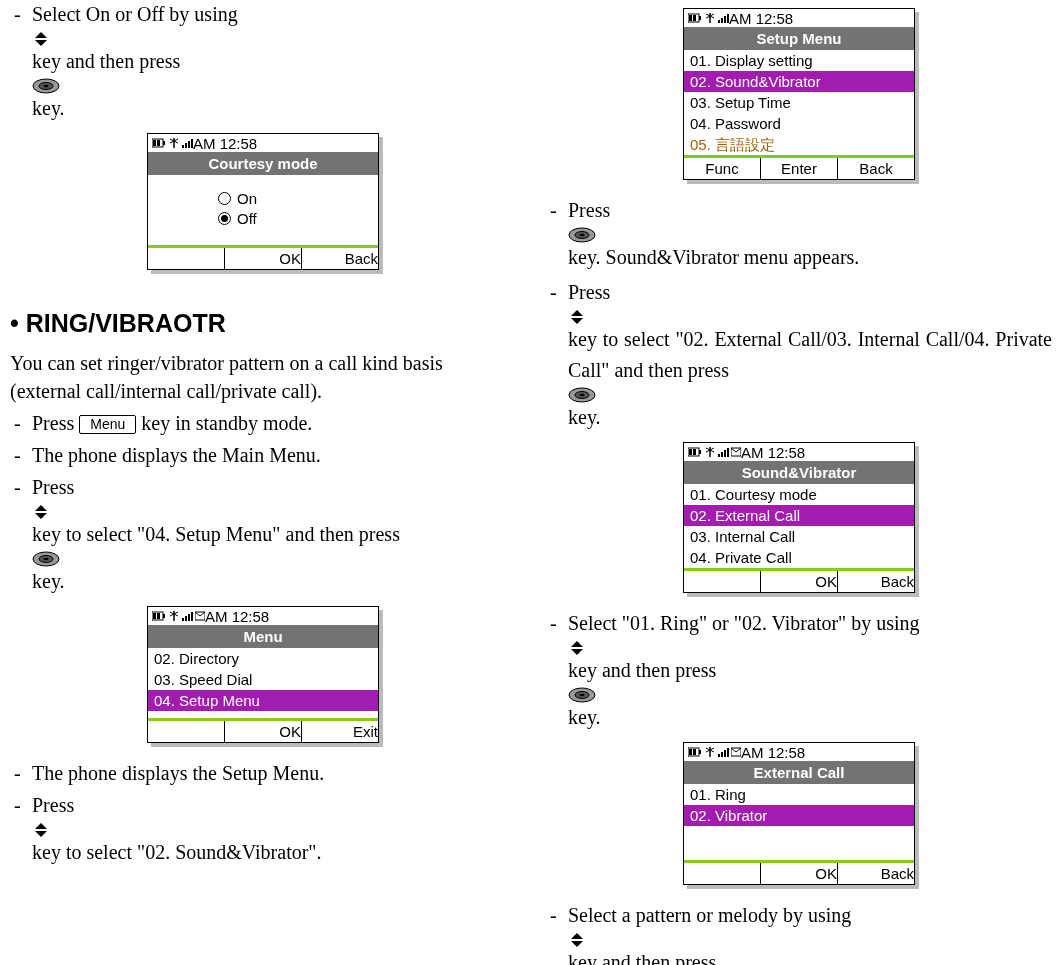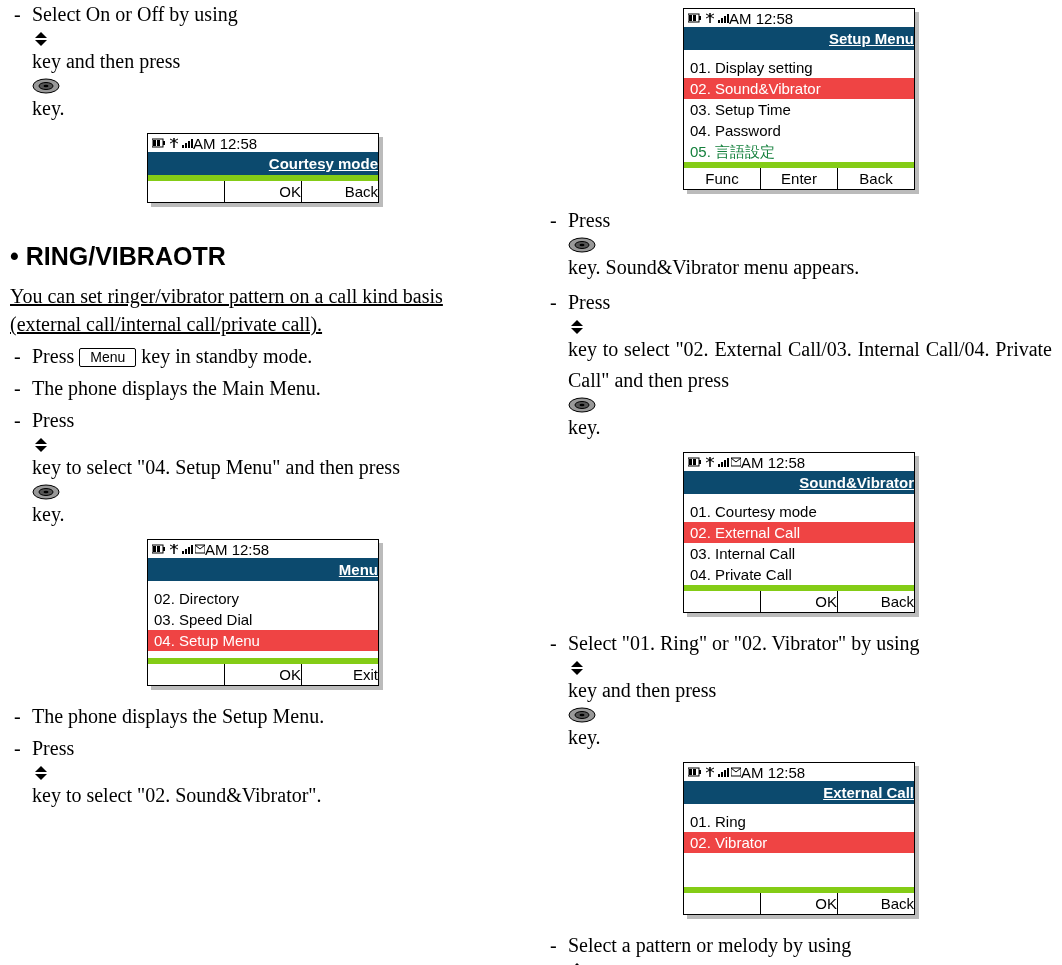--- a/index.html
+++ b/index.html
@@ -32,50 +32,49 @@
     font-family: Arial, sans-serif;
     font-weight: bold;
     font-size: 25px;
     margin: 36px 0 8px 0;
   }
   .bullet {
     font-family: Arial, sans-serif;
     font-weight: bold;
     font-size: 25px;
   }
-  .body-para { margin: 0 0 4px 0; text-decoration: underline; }
+  .body-para { margin: 0 0 4px 0; }
   .phone-wrap {
     display: flex;
     justify-content: center;
     margin: 8px 0 16px 0;
   }
   .phone {
     width: 230px;
     border: 1.5px solid #000;
     box-shadow: 4px 4px 0 #bbb;
     font-family: Arial, sans-serif;
     font-size: 15px;
   }
   .ph-status {
     display:flex; justify-content:flex-start; align-items:center;
     padding: 0 4px;
     height: 18px;
   }
   .ph-icons { display:flex; gap:2px; align-items:center;}
   .ph-title {
-    background:#0c4a6e; color:#fff; font-weight:bold; text-align:right;
+    background:#737373; color:#fff; font-weight:bold; text-align:center;
     padding:1px 0;
-    text-decoration:underline;
-  }
-  .ph-body { min-height: 70px; margin-top: 7px; }
+  }
+  .ph-body { min-height: 70px; }
   .ph-body.tall { min-height: 92px; }
   .ph-item { padding: 0 6px; }
-  .ph-item.sel { background:#ef4444; color:#fff; }
+  .ph-item.sel { background:#a21caf; color:#fff; }
   .ph-softkeys {
-    display:flex; border-top:6px solid #84cc16;
+    display:flex; border-top:3px solid #84cc16;
   }
   .ph-softkeys.three > div { flex:1; text-align:center; border-right:1px solid #000; }
   .ph-softkeys.three > div:last-child { border-right:none;}
   .ph-softkeys.two > div { flex:1; text-align:right; border-left:1px solid #000;}
   .ph-softkeys.two > div:first-child { border-left:none; flex:1; }
   .ph-softkeys.two .empty { border-left:none; }
   .radios { padding: 14px 0 14px 70px; }
   .radio-row { display:flex; align-items:center; gap:6px; line-height:1.3;}
   .empty-circle { display:inline-block; width:11px;height:11px;border:1.5px solid #000;border-radius:50%; }
   .full-circle  { display:inline-block; width:11px;height:11px;border:1.5px solid #000;border-radius:50%; position:relative;}
@@ -132,20 +131,32 @@
           <span class="sig-bars">
                 <span style="height:3px"></span>
                 <span style="height:5px"></span>
                 <span style="height:7px"></span>
                 <span style="height:9px"></span>
               </span>
         </span>
         <span>AM 12:58</span>
       </div>
       <div class="ph-title">Courtesy mode</div>
+      <div class="ph-body">
+        <div class="radios">
+          <div class="radio-row">
+                <span class="empty-circle"></span>
+                <span>On</span>
+              </div>
+          <div class="radio-row">
+                <span class="full-circle"></span>
+                <span>Off</span>
+              </div>
+        </div>
+      </div>
       <div class="ph-softkeys two">
         <div class="empty"></div>
         <div>OK</div>
         <div>Back</div>
       </div>
     </div>
       </div>
 
     <div class="heading">
       <span class="bullet">• </span><span>RING/VIBRAOTR</span>
@@ -261,21 +272,21 @@
               </span>
         </span>
         <span>AM 12:58</span>
       </div>
       <div class="ph-title">Setup Menu</div>
       <div class="ph-body tall">
         <div class="ph-item">01. Display setting</div>
         <div class="ph-item sel">02. Sound&amp;Vibrator</div>
         <div class="ph-item">03. Setup Time</div>
         <div class="ph-item">04. Password</div>
-        <div class="ph-item" style="color:#15803d">05. 言語設定</div>
+        <div class="ph-item" style="color:#a16207">05. 言語設定</div>
       </div>
       <div class="ph-softkeys three">
         <div>Func</div>
         <div>Enter</div>
         <div>Back</div>
       </div>
     </div>
       </div>
 
     <p class="instr">

